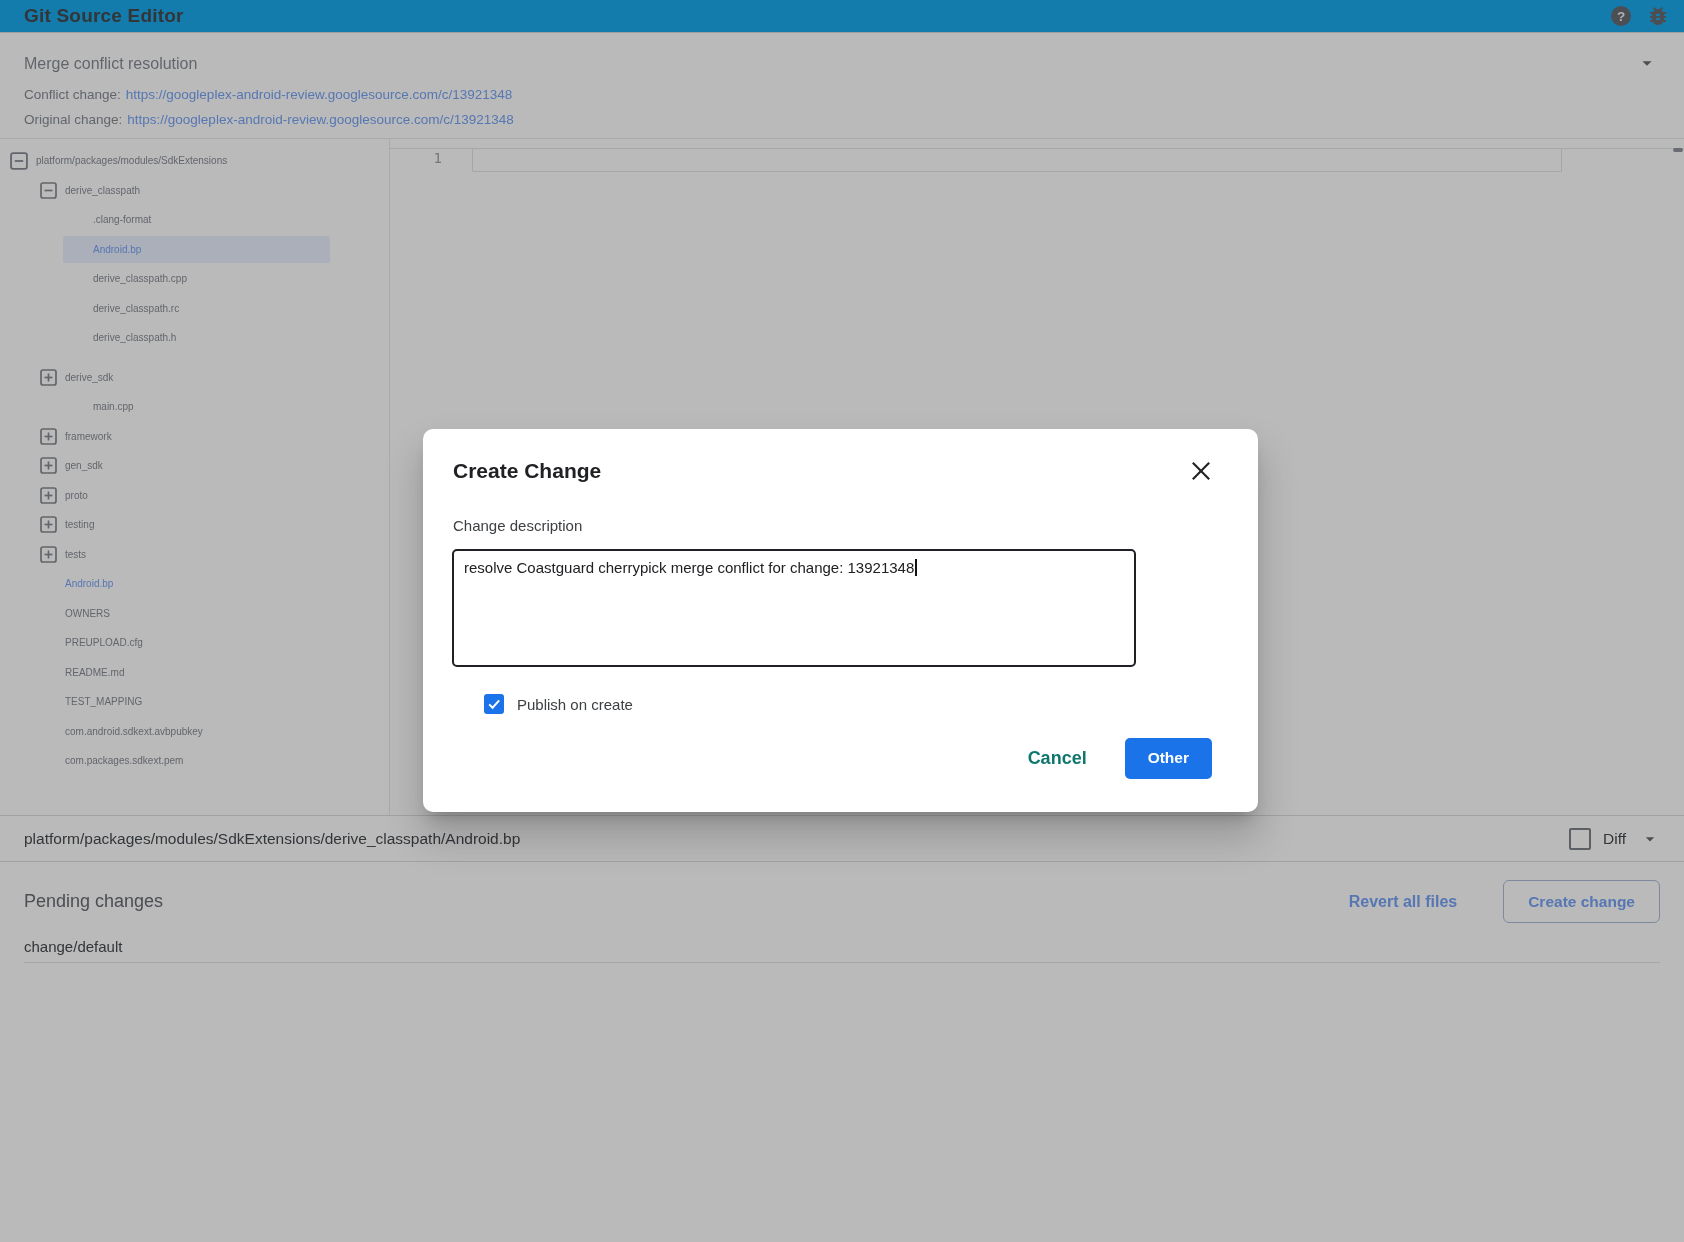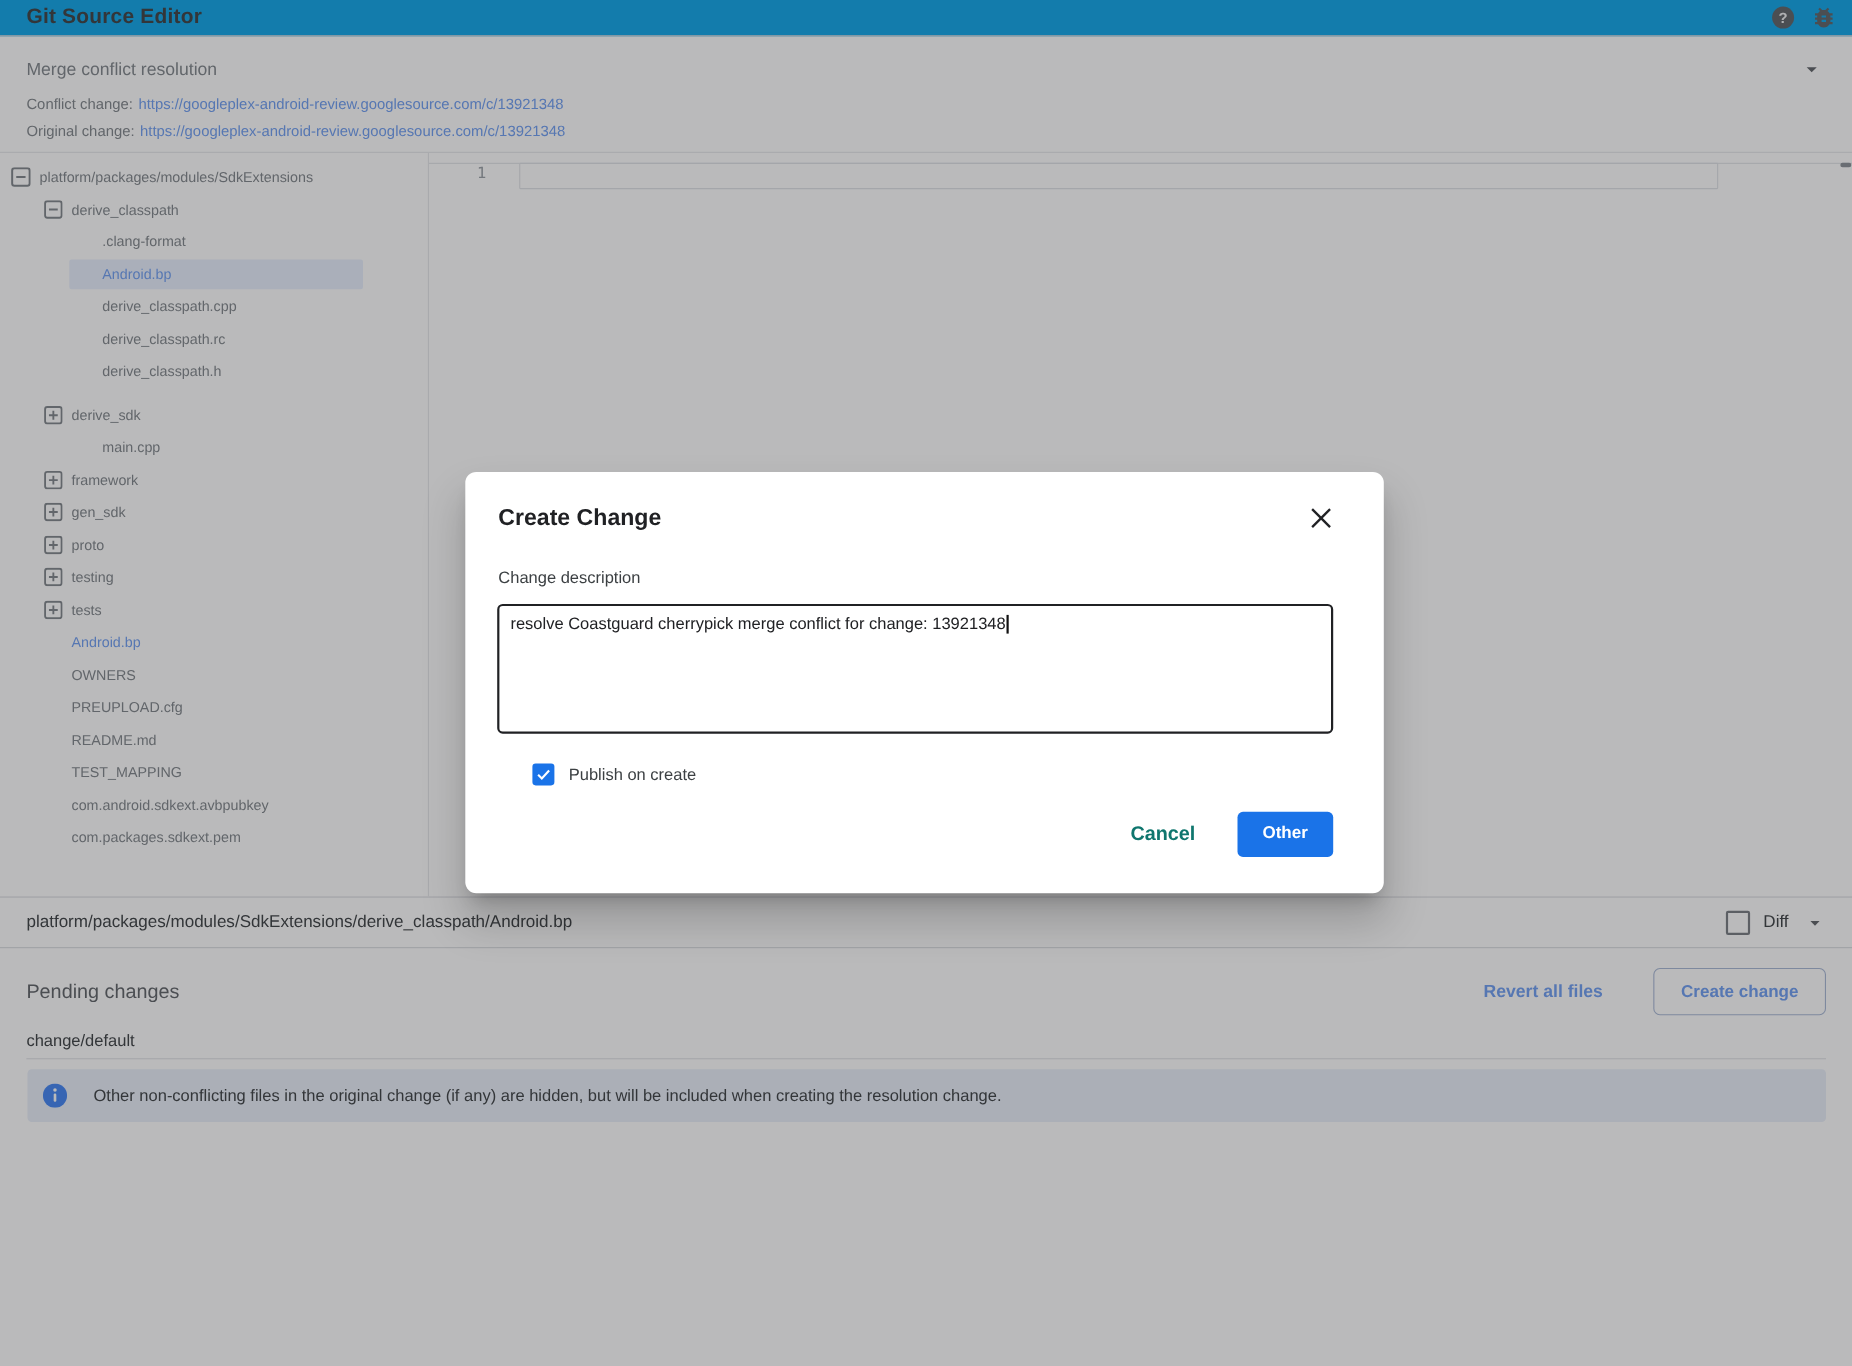--- a/index.html
+++ b/index.html
@@ -14,21 +14,21 @@
   .panel-title{position:absolute;left:24px;top:55px;font-size:16px;color:#80868b;}
   .link-row{position:absolute;left:24px;font-size:13.5px;color:#80868b;}
   .link-row a{color:#6f9ef2;text-decoration:none;margin-left:5px;}
   .row-conflict{top:87px;} .row-original{top:112px;}
   .panel-chevron{position:absolute;left:1636px;top:52px;width:22px;height:22px;cursor:pointer;}
   .hdiv{position:absolute;height:1px;background:#e6e8eb;}
   .panel-bottom-div{left:0;right:0;top:138px;}
   
   .tree{position:absolute;left:0;top:146px;width:389px;}
   .tree-vdiv{position:absolute;left:389px;top:139px;width:1px;height:676px;background:#e6e8eb;}
-  .tree-row{position:relative;height:29.5px;display:flex;align-items:center;font-size:13px;color:#80868b;cursor:pointer;}
+  .tree-row{position:relative;height:29.5px;display:flex;align-items:center;font-size:10px;color:#80868b;cursor:pointer;}
   .tree-row svg{flex:none;margin-right:8px;position:relative;z-index:1;}
   .tree-row span{position:relative;z-index:1;white-space:nowrap;}
   .tree-row.folder.d0{padding-left:10px;}
   .tree-row.folder.d1{padding-left:40px;}
   .tree-row.file.d1{padding-left:65px;}
   .tree-row.file.d2{padding-left:93px;}
   .tree-row.gap{margin-top:10px;}
   .tree-row.modified span{color:#6f9ef2;}
   .tree-row.selected::before{content:'';position:absolute;left:63px;top:1px;width:267px;height:27px;
                              background:#e8f0fe;border-radius:2px;z-index:0;}
@@ -59,21 +59,21 @@
                display:flex;align-items:center;padding:0 14px;box-sizing:border-box;}
   .info-icon{width:22px;height:22px;flex:none;margin-right:24px;}
   .info-text{font-size:15px;color:#3c4043;}
   
   .overlay{position:absolute;inset:0;background:rgba(32,33,36,0.31);z-index:50;}
   .dialog{position:absolute;left:423px;top:429px;width:835px;height:383px;background:#fff;border-radius:10px;
           box-shadow:0 11px 15px -7px rgba(0,0,0,.2),0 24px 38px 3px rgba(0,0,0,.18);z-index:100;}
   .dlg-title{position:absolute;left:30px;top:30px;font-size:21px;font-weight:700;color:#202124;}
   .dlg-close{position:absolute;left:764px;top:28px;width:28px;height:28px;cursor:pointer;}
   .dlg-label{position:absolute;left:30px;top:88px;font-size:15px;color:#3c4043;}
-  .dlg-textbox{position:absolute;left:29px;top:120px;width:760px;height:118px;border:2px solid #202124;border-radius:5px;
+  .dlg-textbox{position:absolute;left:29px;top:120px;width:684px;height:118px;border:2px solid #202124;border-radius:5px;
                box-sizing:border-box;padding:7px 10px;font-size:15px;color:#202124;cursor:text;line-height:20px;}
   .caret{display:inline-block;width:1.5px;height:17px;background:#111;vertical-align:text-bottom;margin-left:1px;}
   .dlg-check-row{position:absolute;left:61px;top:265px;display:flex;align-items:center;cursor:pointer;}
   .check-box{width:20px;height:20px;background:#1a73e8;border-radius:3px;display:flex;align-items:center;justify-content:center;}
   .check-label{font-size:15px;color:#3c4043;margin-left:13px;}
   .dlg-actions{position:absolute;right:46px;top:308px;height:42px;display:flex;align-items:center;gap:32px;}
   .cancel-btn{font-size:18px;font-weight:700;color:#0f766e;background:none;border:none;cursor:pointer;
               font-family:"Liberation Sans",sans-serif;}
   .create-btn{height:41px;padding:0 23px;font-size:15.5px;font-weight:600;color:#fff;background:#1a73e8;border:none;
               border-radius:5px;cursor:pointer;font-family:"Liberation Sans",sans-serif;}
@@ -225,28 +225,20 @@
     </svg>
   </div>
 
   <div class="pending-title">Pending changes</div>
   <div class="pending-actions">
     <button class="revert-btn">Revert all files</button>
     <button class="create-change-btn">Create change</button>
   </div>
   <div class="branch-label">change/default</div>
   <div class="hdiv pending-div"></div>
-  <div class="info-banner">
-    <svg class="info-icon" viewBox="0 0 22 22">
-      <circle cx="11" cy="11" r="11" fill="#4285f4"></circle>
-      <circle cx="11" cy="6" r="1.6" fill="#fff"></circle>
-      <rect x="9.8" y="9.2" width="2.4" height="7.4" rx="1.1" fill="#fff"></rect>
-    </svg>
-    <div class="info-text">Other non-conflicting files in the original change (if any) are hidden, but will be included when creating the resolution change.</div>
-  </div>
 
   <div class="overlay"></div>
 
   <div class="dialog">
     <div class="dlg-title">Create Change</div>
     <svg class="dlg-close" viewBox="0 0 24 24">
       <line x1="5" y1="5" x2="19" y2="19" stroke="#202124" stroke-width="1.8"></line>
       <line x1="19" y1="5" x2="5" y2="19" stroke="#202124" stroke-width="1.8"></line>
     </svg>
     <div class="dlg-label">Change description</div>

